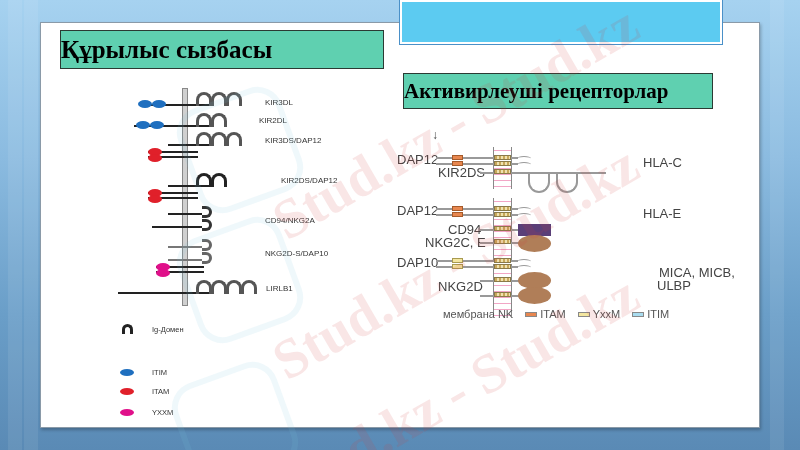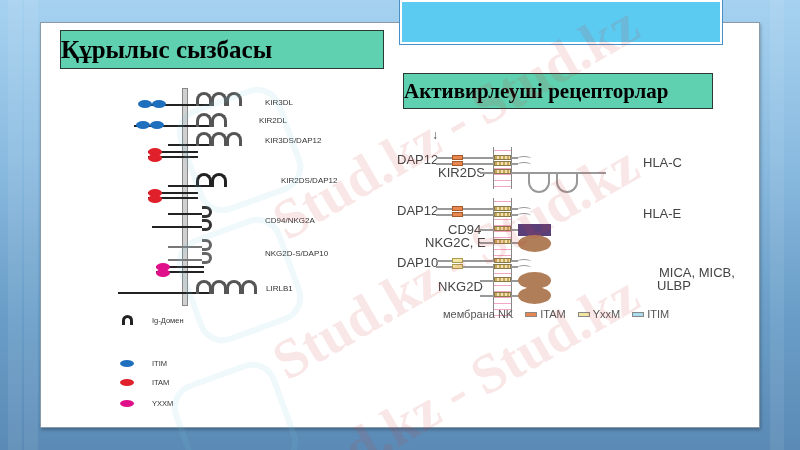--- a/index.html
+++ b/index.html
@@ -48,21 +48,21 @@
     border-radius: 9px 9px 0 0;
   }
   .ig-loop.dark { border-color: #222; }
   .lectin {
     position: absolute; width: 10px; height: 12px; border: 3px solid #333; border-right: none;
     border-radius: 8px 0 0 8px;
   }
   .lbl-small { position: absolute; font-size: 8px; color: #333; white-space: nowrap; }
 
   
-  .left-legend { position: absolute; left: 118px; top: 311px; width: 140px; height: 100px; }
+  .left-legend { position: absolute; left: 118px; top: 320px; width: 140px; height: 100px; }
   .leg-row { position: absolute; left: 0; display: flex; align-items: center; }
   .leg-sym { width: 18px; display: flex; justify-content: center; }
   .leg-text { font-size: 7.5px; color: #333; margin-left: 16px; line-height: 9px; }
   .leg-ig { width: 11px; height: 10px; border: 3px solid #222; border-bottom: none; border-radius: 6px 6px 0 0; }
   .leg-lectin { width: 7px; height: 13px; border: 3px solid #222; border-right: none; border-radius: 7px 0 0 7px; }
   .leg-oval { width: 14px; height: 7px; border-radius: 50%; }
 
   
   .right-diagram { position: absolute; left: 380px; top: 120px; width: 340px; height: 210px; }
   .r-label { position: absolute; font-size: 13px; color: #444; white-space: nowrap; }

